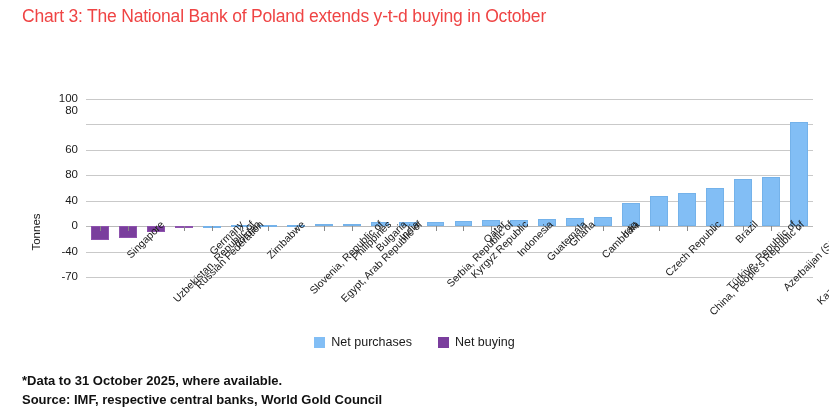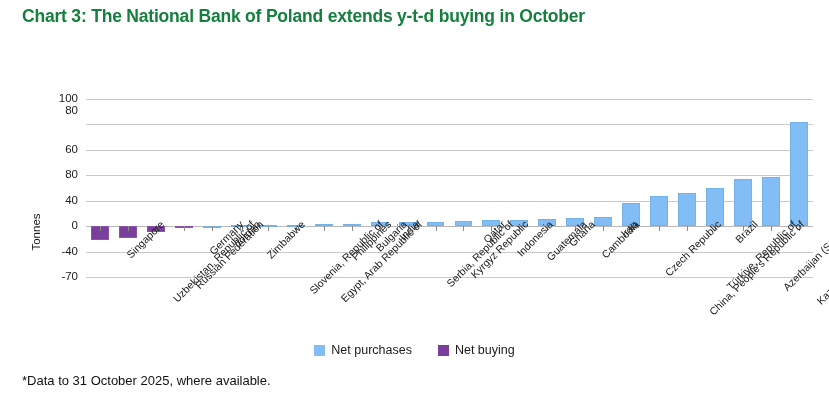--- a/index.html
+++ b/index.html
@@ -18,23 +18,23 @@
   .page {
     position: relative;
     width: 829px;
     height: 414px;
   }
   .chart-title {
     position: absolute;
     left: 22px;
     top: 6px;
     font-size: 17.5px;
-    font-weight: bold;
+    font-weight: normal;
     letter-spacing: -0.2px;
-    color: #15803d;
+    color: #ef4444;
     white-space: nowrap;
   }
   .chart-subtitle {
     position: absolute;
     left: 22px;
     top: 45px;
     font-size: 13.5px;
     font-weight: normal;
     color: #1a1a1a;
     white-space: nowrap;
@@ -134,21 +134,21 @@
     color: #1a1a1a;
     white-space: nowrap;
     transform: rotate(-45deg);
     transform-origin: right top;
     text-align: right;
   }
   
   .legend {
     position: absolute;
     left: 0;
-    top: 343px;
+    top: 335px;
     width: 829px;
     display: flex;
     justify-content: center;
     align-items: center;
     gap: 26px;
   }
   .legend-item {
     display: flex;
     align-items: center;
     gap: 6px;
@@ -165,21 +165,21 @@
   
   .footnotes {
     position: absolute;
     left: 22px;
     top: 372px;
     font-size: 13px;
     line-height: 1.45;
     color: #111111;
   }
   .footnote {
-    font-weight: normal;
+    font-weight: bold;
     white-space: nowrap;
   }
 </style>
 </head>
 <body>
 
 <div class="page">
 
   <div class="chart-title">Chart 3: The National Bank of Poland extends y-t-d buying in October</div>
 
@@ -295,15 +295,16 @@
         <span>Net purchases</span>
       </div>
       <div class="legend-item">
         <span class="legend-swatch sales" style="background: rgb(122, 62, 157);"></span>
         <span>Net buying</span>
       </div>
     </div>
 
   <div class="footnotes">
     <div class="footnote">*Data to 31 October 2025, where available.</div>
+    <div class="footnote">Source: IMF, respective central banks, World Gold Council</div>
   </div>
 
 </div>
 
 </body></html>

